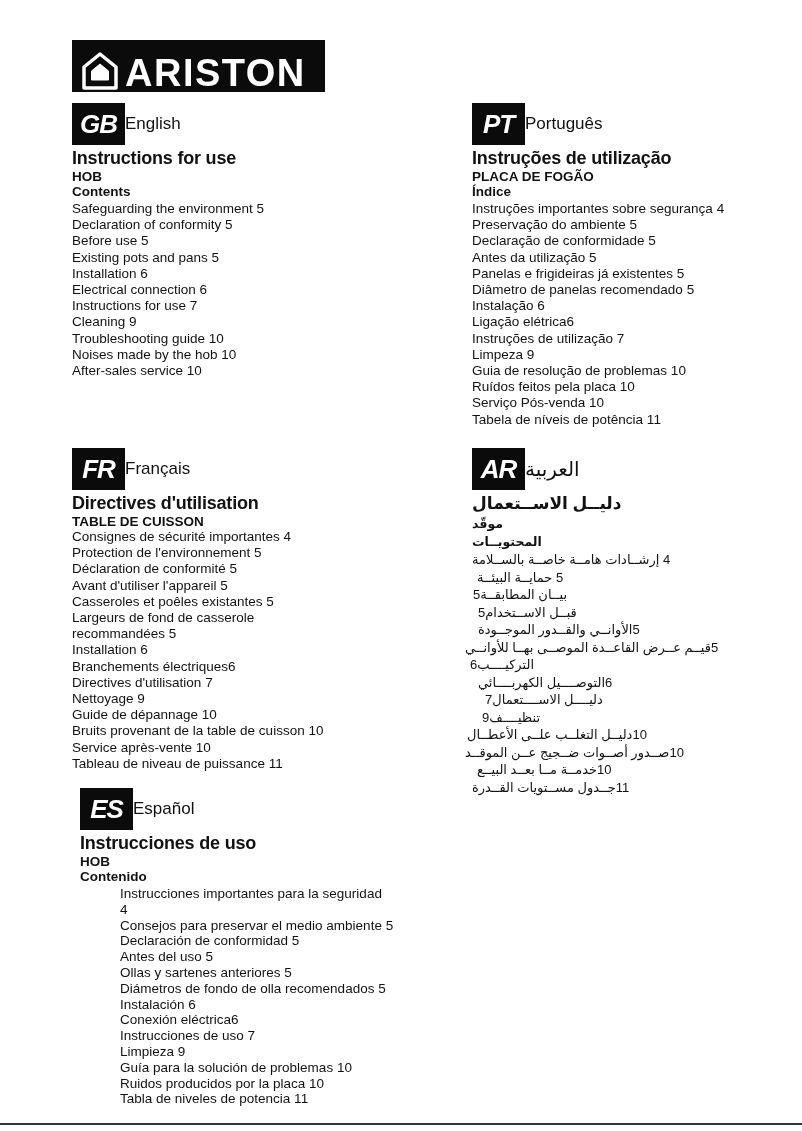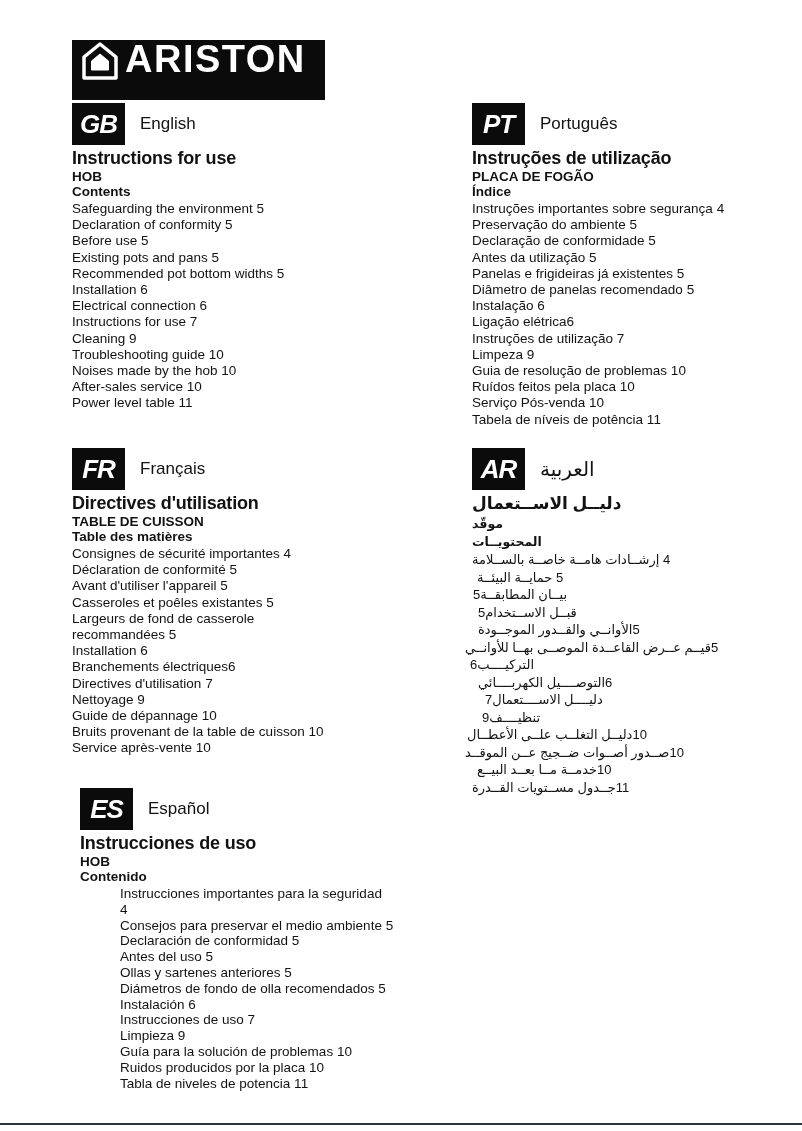--- a/index.html
+++ b/index.html
@@ -5,38 +5,38 @@
   * { margin:0; padding:0; box-sizing:border-box; }
   html,body { background:#ffffff; }
   .page {
     position:relative; width:802px; height:1131px; background:#ffffff;
     font-family:"Liberation Sans","DejaVu Sans",sans-serif; color:#121212;
     overflow:hidden;
   }
   .bottom-rule { position:absolute; left:0; top:1123px; width:802px; height:2px; background:#2e3740; }
 
   
-  .logo { position:absolute; left:72px; top:40px; width:253px; height:60px;
-          background:#0b0b0b; display:flex; align-items:flex-start; padding:0 8px; }
+  .logo { position:absolute; left:72px; top:40px; width:253px; height:52px;
+          background:#0b0b0b; display:flex; align-items:flex-end; padding:0 8px; }
   .logo svg { display:block; margin-right:5px; flex:none; }
   .brand { color:#ffffff; font-weight:bold; font-size:38px; letter-spacing:1.5px; line-height:1; }
 
   
   .section { position:absolute; width:340px; }
   .s-gb { left:72px;  top:103px; }
   .s-pt { left:472px; top:103px; }
   .s-fr { left:72px;  top:448px; }
   .s-ar { left:472px; top:448px; }
   .s-es { left:80px;  top:788px; }
 
   .sec-head { display:flex; align-items:center; height:42px; margin-bottom:3px; }
   .badge { width:53px; height:42px; background:#0b0b0b; color:#ffffff; flex:none;
            display:flex; align-items:center; justify-content:center;
            font-weight:bold; font-style:italic; font-size:26px; letter-spacing:-1px; }
-  .lang { margin-left:15px; font-size:17px; }
+  .lang { font-size:17px; }
   .s-ar .lang { font-size:20px; }
 
   .sec-title    { font-weight:bold; font-size:18px;   line-height:21px; letter-spacing:-0.2px; }
   .sec-sub      { font-weight:bold; font-size:13.5px; line-height:15px; }
   .sec-contents { font-weight:bold; font-size:13.5px; line-height:15px; margin-bottom:2px; }
   .toc          { font-size:13.5px; line-height:16.2px; }
   .toc-item     { white-space:nowrap; }
 
   .s-es .toc { line-height:15.8px;margin-left:40px; }
 
@@ -79,29 +79,27 @@
       <div class="lang">English</div>
     </div>
     <div class="sec-title">Instructions for use</div>
     <div class="sec-sub">HOB</div>
     <div class="sec-contents">Contents</div>
     <div class="toc">
         <div class="toc-item">Safeguarding the environment 5</div>
         <div class="toc-item">Declaration of conformity 5</div>
         <div class="toc-item">Before use 5</div>
         <div class="toc-item">Existing pots and pans 5</div>
-        <div class="toc-item">Recommended pot bottom widths 5</div>
         <div class="toc-item">Installation 6</div>
         <div class="toc-item">Electrical connection 6</div>
         <div class="toc-item">Instructions for use 7</div>
         <div class="toc-item">Cleaning 9</div>
         <div class="toc-item">Troubleshooting guide 10</div>
         <div class="toc-item">Noises made by the hob 10</div>
         <div class="toc-item">After-sales service 10</div>
-        <div class="toc-item">Power level table 11</div>
       </div>
   </section>
 
   <section class="section s-pt">
     <div class="sec-head">
       <div class="badge">
         <span>PT</span>
       </div>
       <div class="lang">Português</div>
     </div>
@@ -128,35 +126,36 @@
 
   <section class="section s-fr">
     <div class="sec-head">
       <div class="badge">
         <span>FR</span>
       </div>
       <div class="lang">Français</div>
     </div>
     <div class="sec-title">Directives d'utilisation</div>
     <div class="sec-sub">TABLE DE CUISSON</div>
-    <div class="sec-contents">Table des matières</div>
     <div class="toc">
         <div class="toc-item">Consignes de sécurité importantes 4</div>
+        <div class="toc-item">Protection de l'environnement 5</div>
         <div class="toc-item">Déclaration de conformité 5</div>
         <div class="toc-item">Avant d'utiliser l'appareil 5</div>
         <div class="toc-item">Casseroles et poêles existantes 5</div>
         <div class="toc-item">Largeurs de fond de casserole</div>
         <div class="toc-item">recommandées 5</div>
         <div class="toc-item">Installation 6</div>
         <div class="toc-item">Branchements électriques6</div>
         <div class="toc-item">Directives d'utilisation 7</div>
         <div class="toc-item">Nettoyage 9</div>
         <div class="toc-item">Guide de dépannage 10</div>
         <div class="toc-item">Bruits provenant de la table de cuisson 10</div>
         <div class="toc-item">Service après-vente 10</div>
+        <div class="toc-item">Tableau de niveau de puissance 11</div>
       </div>
   </section>
 
   <section class="section s-ar">
     <div class="sec-head">
       <div class="badge">
         <span>AR</span>
       </div>
       <div class="lang">العربية</div>
     </div>
@@ -193,20 +192,21 @@
     <div class="sec-contents">Contenido</div>
     <div class="toc">
         <div class="toc-item">Instrucciones importantes para la seguridad</div>
         <div class="toc-item">4</div>
         <div class="toc-item">Consejos para preservar el medio ambiente 5</div>
         <div class="toc-item">Declaración de conformidad 5</div>
         <div class="toc-item">Antes del uso 5</div>
         <div class="toc-item">Ollas y sartenes anteriores 5</div>
         <div class="toc-item">Diámetros de fondo de olla recomendados 5</div>
         <div class="toc-item">Instalación 6</div>
+        <div class="toc-item">Conexión eléctrica6</div>
         <div class="toc-item">Instrucciones de uso 7</div>
         <div class="toc-item">Limpieza 9</div>
         <div class="toc-item">Guía para la solución de problemas 10</div>
         <div class="toc-item">Ruidos producidos por la placa 10</div>
         <div class="toc-item">Tabla de niveles de potencia 11</div>
       </div>
   </section>
 
   <div class="bottom-rule"></div>
 </div>

